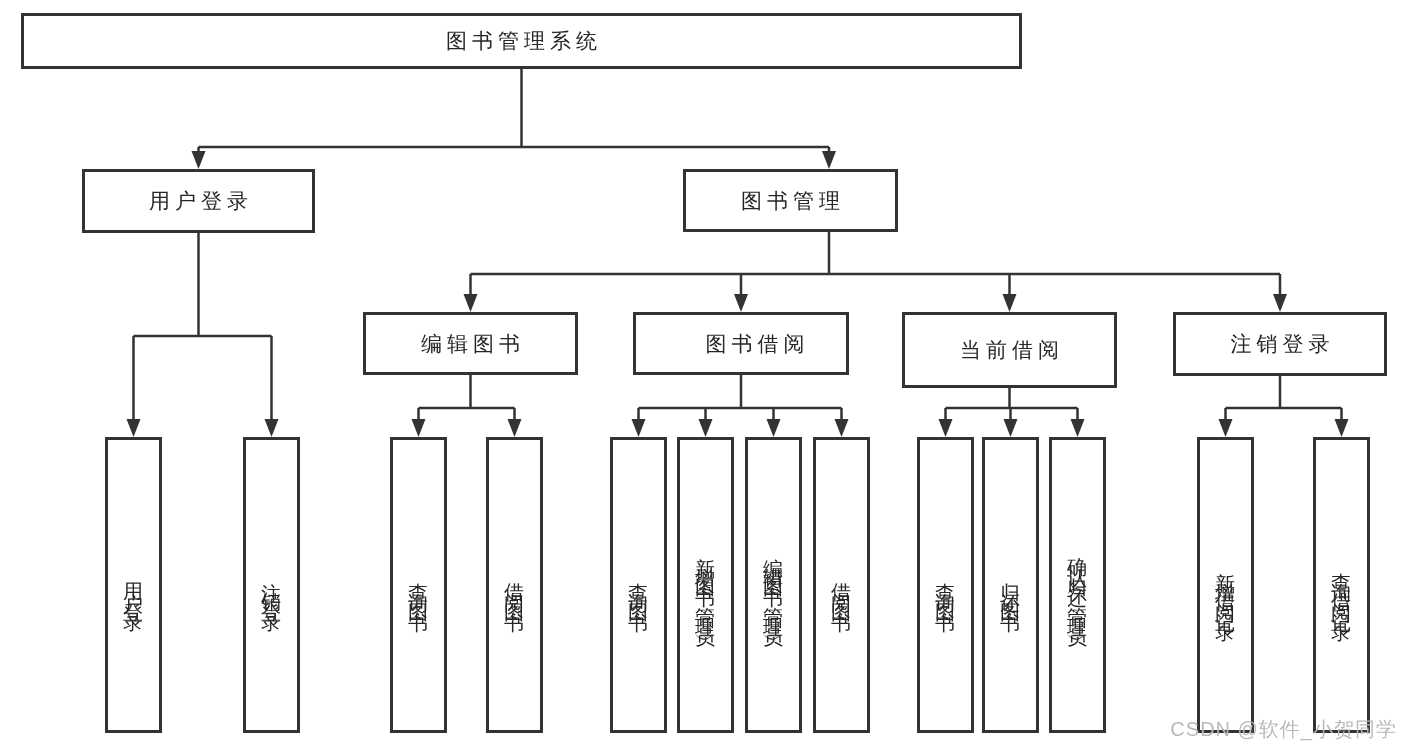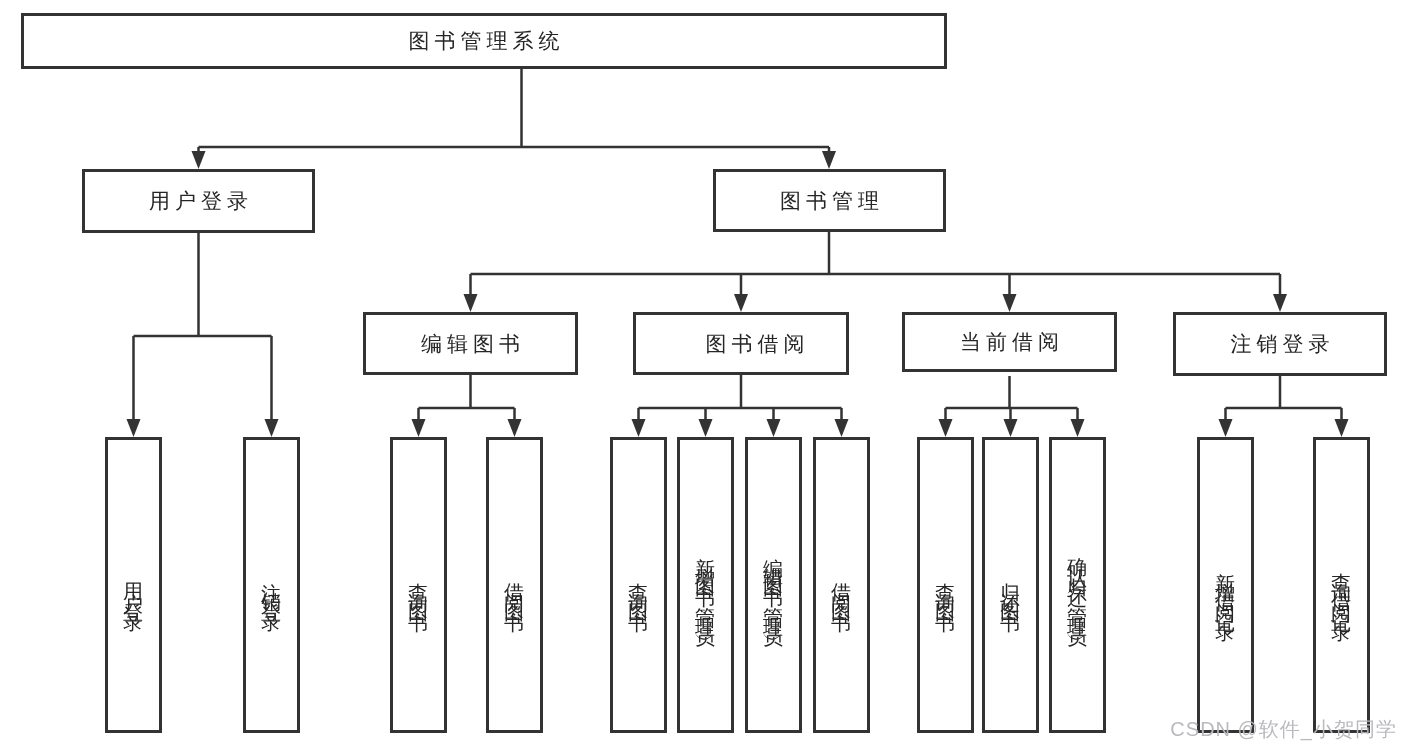--- a/index.html
+++ b/index.html
@@ -87,38 +87,38 @@
       <path d="M766.5,419 H780.5 L773.5,437 Z"></path>
       <path d="M834.5,419 H848.5 L841.5,437 Z"></path>
       <path d="M938.5,419 H952.5 L945.5,437 Z"></path>
       <path d="M1003.5,419 H1017.5 L1010.5,437 Z"></path>
       <path d="M1070.5,419 H1084.5 L1077.5,437 Z"></path>
       <path d="M1218.5,419 H1232.5 L1225.5,437 Z"></path>
       <path d="M1334.5,419 H1348.5 L1341.5,437 Z"></path>
     </g>
   </svg>
 
-  <div class="node" style="left:21px; top:13px; width:926px; height:56px;">
+  <div class="node" style="left:21px; top:13px; width:1001px; height:56px;">
     <span class="h-label">图书管理系统</span>
   </div>
 
   <div class="node" style="left:82px; top:169px; width:233px; height:64px;">
     <span class="h-label">用户登录</span>
   </div>
-  <div class="node" style="left:713px; top:169px; width:233px; height:63px;text-align:center;">
+  <div class="node" style="left:683px; top:169px; width:215px; height:63px;text-align:center;">
     <span class="h-label">图书管理</span>
   </div>
 
   <div class="node" style="left:363px; top:312px; width:215px; height:63px;">
     <span class="h-label">编辑图书</span>
   </div>
   <div class="node" style="left:633px; top:312px; width:216px; height:63px;padding-left:28px;">
     <span class="h-label">图书借阅</span>
   </div>
-  <div class="node" style="left:902px; top:312px; width:215px; height:60px;">
+  <div class="node" style="left:902px; top:312px; width:215px; height:76px;">
     <span class="h-label">当前借阅</span>
   </div>
   <div class="node" style="left:1173px; top:312px; width:214px; height:64px;">
     <span class="h-label">注销登录</span>
   </div>
 
   <div class="node leaf" style="left:105px; top:437px; width:57px; height:296px;">
     <span class="v-label">用户登录</span>
   </div>
   <div class="node leaf" style="left:243px; top:437px; width:57px; height:296px;">

